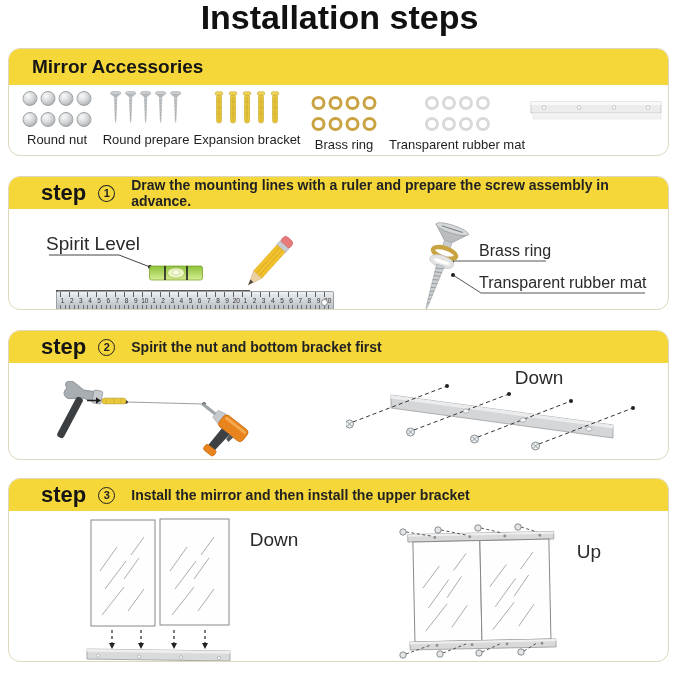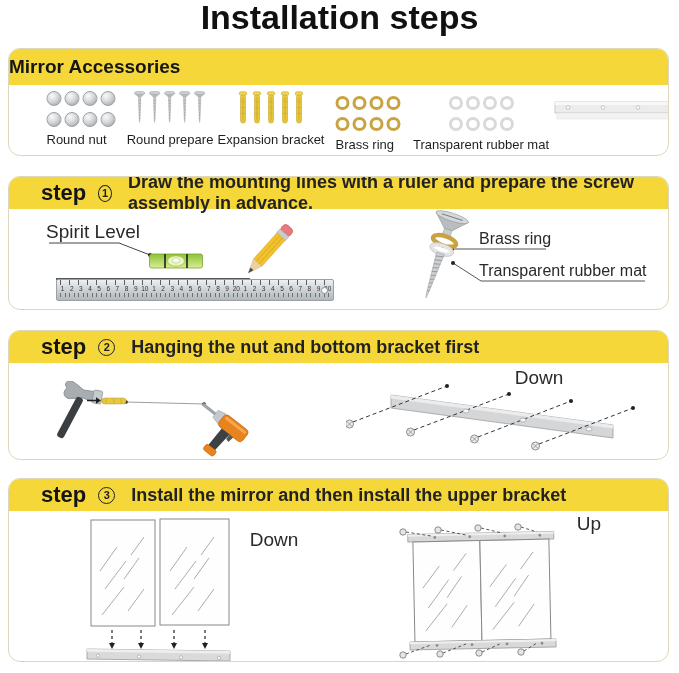--- a/index.html
+++ b/index.html
@@ -6,34 +6,34 @@
   body{width:679px;height:673px;position:relative;overflow:hidden;
        font-family:"Liberation Sans", sans-serif;color:#1c1c1c;}
   .title{position:absolute;left:0;top:-2px;width:679px;text-align:center;
          font-size:34px;font-weight:800;color:#111;letter-spacing:0px;margin:0;}
   .panel{position:absolute;left:8px;width:661px;background:#fff;
          border:1.5px solid #ddd7bb;border-radius:12px;overflow:hidden;box-sizing:border-box;}
   #panel-acc{top:48px;height:108px;}
   #panel-s1{top:176px;height:134px;}
   #panel-s2{top:330px;height:130px;}
   #panel-s3{top:478px;height:184px;}
-  .acc-header{height:36px;background:#f5d73a;display:flex;align-items:center;padding-left:0;}
+  .acc-header{height:36px;background:#f5d73a;display:flex;align-items:center;padding-left:23px;}
   .acc-header span{font-size:19px;font-weight:800;color:#151515;}
   .step-header{height:32px;background:#f5d73a;display:flex;align-items:center;padding-left:32px;}
   .step-word{font-size:22px;font-weight:800;color:#151515;line-height:30px;}
   .step-num{width:17px;height:17px;border:1.4px solid #222;border-radius:50%;
             margin-left:12px;display:flex;align-items:center;justify-content:center;
             font-size:11px;font-weight:600;color:#222;box-sizing:border-box;background:transparent;}
-  .step-desc{margin-left:16px;font-size:18px;font-weight:600;color:#222;}
+  .step-desc{margin-left:16px;font-size:14px;font-weight:600;color:#222;}
   .step-body{position:relative;}
-  #panel-s1 .step-body{height:100px;}
+  #panel-s1 .step-body{height:100px;margin-top:12px;}
   #panel-s2 .step-body{height:96px;}
   #panel-s3 .step-body{height:150px;}
   .acc-body{position:relative;height:70px;}
-  .acc-item{position:absolute;transform:translateX(-50%);top:6px;margin-left:24px;}
+  .acc-item{position:absolute;transform:translateX(-50%);text-align:center;top:6px;}
   .acc-icons{display:flex;align-items:flex-start;justify-content:center;min-height:38px;}
   .acc-label{display:block;margin-top:3px;font-size:13px;color:#1f1f1f;white-space:nowrap;}
   .nut-grid{display:grid;grid-template-columns:repeat(4,15px);gap:3px;}
   .nut{width:15px;height:15px;border-radius:50%;box-sizing:border-box;border:1px solid #9aa0a3;
        background:radial-gradient(circle at 35% 30%, #fafafa, #d6d8da 45%, #aeb1b4 80%, #9b9ea1);}
   .ring-grid{display:grid;grid-template-columns:repeat(4,14px);gap:3px;margin-top:5px;}
   .ring{width:14px;height:14px;border-radius:50%;box-sizing:border-box;background:#fff;}
   .ring.brass{border:3px solid #c9a342;}
   .ring.gray{border:3px solid #d9d9d9;}
   .screw-row{display:flex;gap:3px;}
@@ -359,21 +359,21 @@
 
     <span class="abs ann" style="left:470px;top:21px">Brass ring</span>
     <span class="abs ann" style="left:470px;top:53px">Transparent rubber mat</span>
   </div>
 </section>
 
 <section class="panel" id="panel-s2">
   <div class="step-header">
     <span class="step-word">step</span>
     <span class="step-num">2</span>
-    <span class="step-desc">Hanging the nut and bottom bracket first</span>
+    <span class="step-desc">Spirit the nut and bottom bracket first</span>
   </div>
   <div class="step-body">
     <svg class="overlay" width="661" height="96">
       <line x1="117" y1="39" x2="195" y2="41" stroke="#9aa0a4" stroke-width="1"></line>
       <circle cx="117" cy="39" r="1.8" fill="#222"></circle>
       <circle cx="195" cy="41" r="1.8" fill="#222"></circle>
     </svg>
 
     <svg class="abs" style="left:44px;top:18px" width="62" height="68" viewBox="0 0 62 68">
       <g transform="rotate(10 30 14)">
@@ -532,15 +532,15 @@
           <circle cx="47" cy="15" r="3.2"></circle>
         <circle cx="87" cy="13" r="3.2"></circle>
           <circle cx="127" cy="12" r="3.2"></circle>
         <circle cx="12" cy="140" r="3.2"></circle>
           <circle cx="49" cy="139" r="3.2"></circle>
         <circle cx="88" cy="138" r="3.2"></circle>
           <circle cx="130" cy="137" r="3.2"></circle>
       </g>
     </svg>
 
-    <span class="abs ann-big" style="left:560px;top:2px;width:40px;text-align:center">Up</span>
+    <span class="abs ann-big" style="left:560px;top:30px;width:40px;text-align:center">Up</span>
   </div>
 </section>
 
 </body></html>

